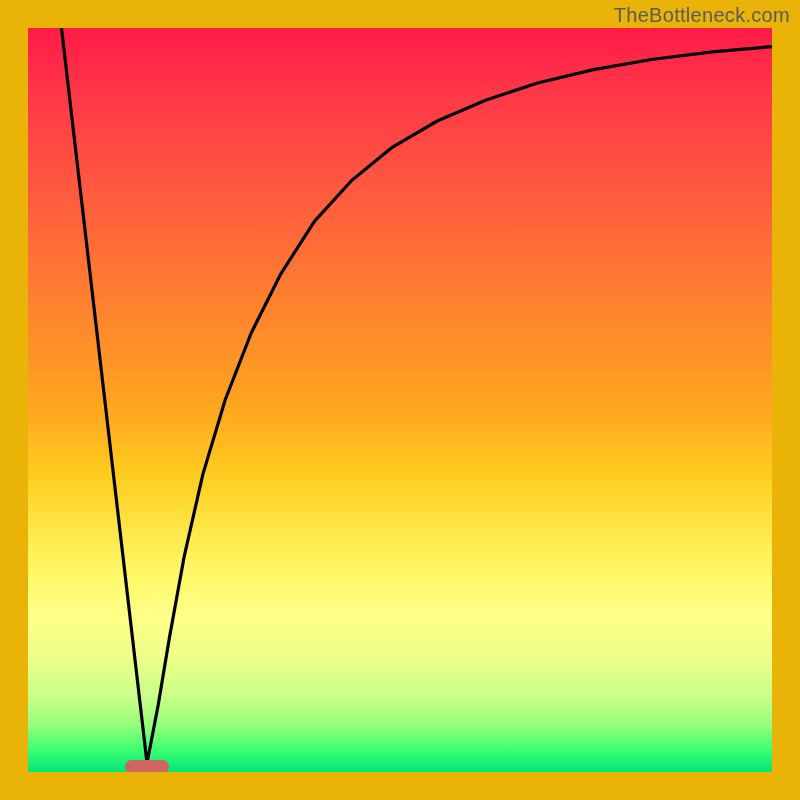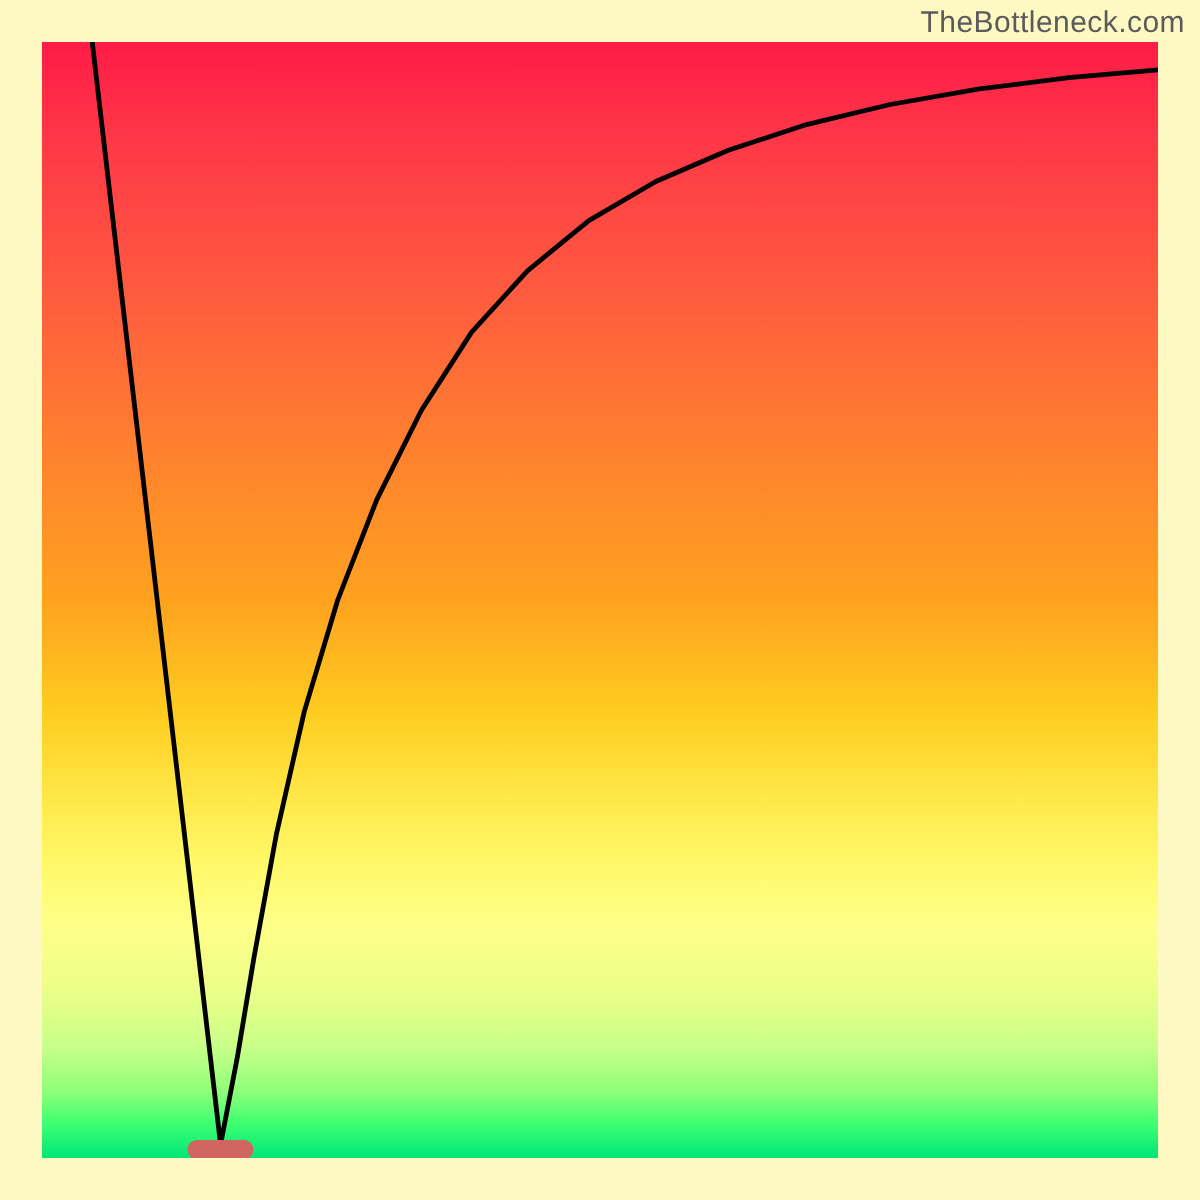--- a/index.html
+++ b/index.html
@@ -7,21 +7,21 @@
     padding: 0;
     width: 800px;
     height: 800px;
     overflow: hidden;
     background: #000;
   }
   .frame {
     position: relative;
     width: 800px;
     height: 800px;
-    background: #fef9c3;
+    background: #eab308;
   }
   .plot-area {
     position: absolute;
     left: 28px;
     top: 28px;
     width: 744px;
     height: 744px;
     overflow: hidden;
   }
   .gradient {

